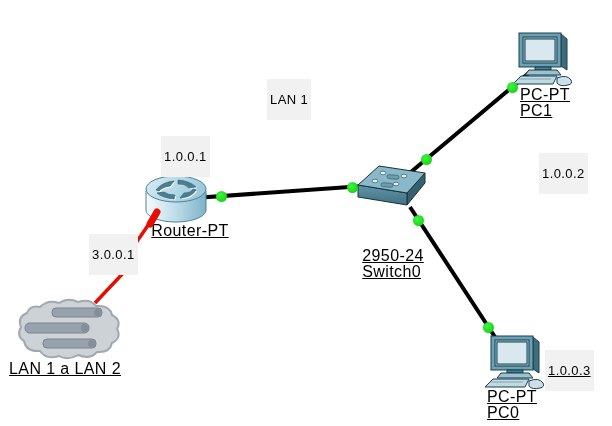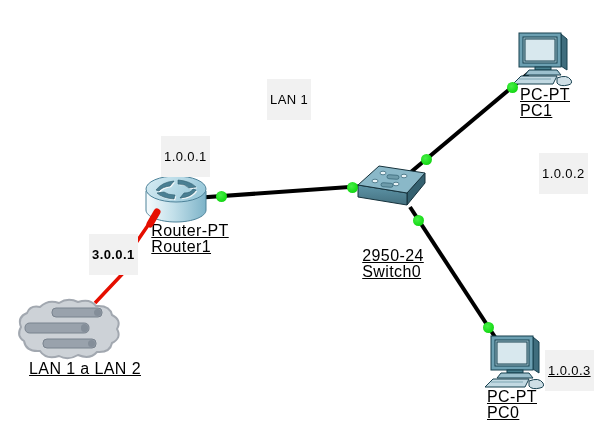--- a/index.html
+++ b/index.html
@@ -158,37 +158,36 @@
 
   <div class="dot" style="left:215.5px;top:190.5px;"></div>
   <div class="dot" style="left:346.5px;top:181.5px;"></div>
   <div class="dot" style="left:420.5px;top:153.5px;"></div>
   <div class="dot" style="left:506.5px;top:81.5px;"></div>
   <div class="dot" style="left:412.5px;top:214.5px;"></div>
   <div class="dot" style="left:482.5px;top:321.5px;"></div>
 
   <div class="dev-label" style="left:180px;top:223px;margin-left:10px;">
     <div>Router-PT</div>
-    <div>Router1</div>
   </div>
   <div class="dev-label" style="left:393px;top:201px;margin-top:47px;">
     <div>2950-24</div>
     <div>Switch0</div>
   </div>
   <div class="dev-label" style="left:545px;top:87px;">
     <div>PC-PT</div>
     <div>PC1</div>
   </div>
   <div class="dev-label" style="left:512px;top:389px;">
     <div>PC-PT</div>
     <div>PC0</div>
   </div>
-  <div class="dev-label" style="left:85px;top:361px;">
+  <div class="dev-label" style="left:65px;top:361px;">
     <div>LAN 1 a LAN 2</div>
   </div>
 
   <div class="note" style="left:267px;top:79px;">LAN 1</div>
   <div class="note" style="left:161px;top:124px;margin-top:12px;">1.0.0.1</div>
-  <div class="note" style="left:89px;top:234px;font-weight:bold;">3.0.0.1</div>
+  <div class="note" style="left:89px;top:234px;">3.0.0.1</div>
   <div class="note" style="left:539px;top:133px;margin-top:20px;">1.0.0.2</div>
   <div class="note" style="left:545px;top:350px;text-decoration:underline;">1.0.0.3</div>
 
 </div>
 
 </body></html>

